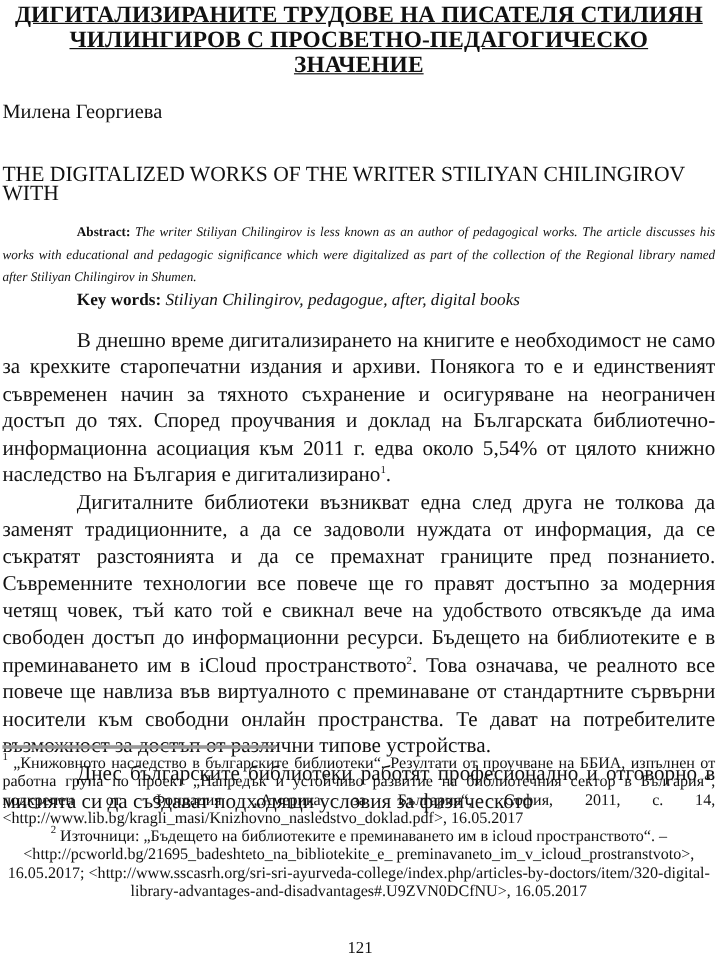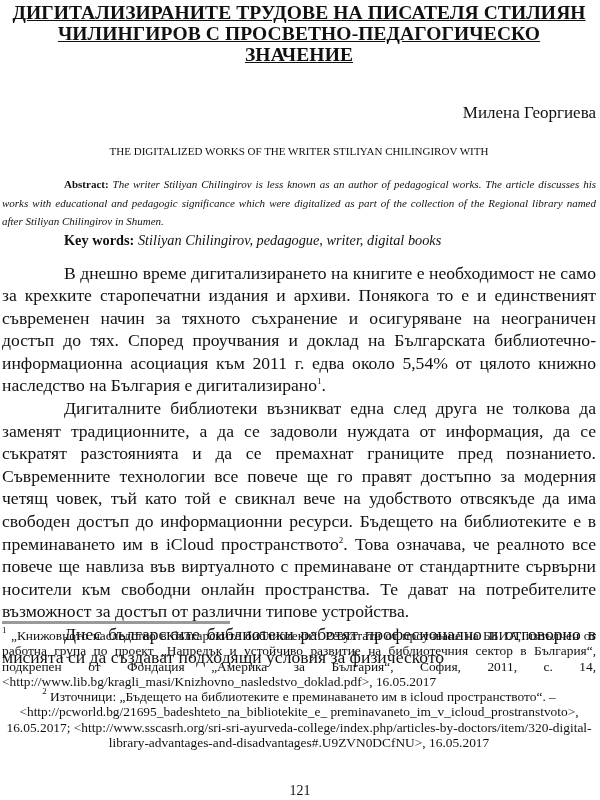--- a/index.html
+++ b/index.html
@@ -1,20 +1,20 @@
 <!DOCTYPE html>
 <html><head>
 <meta charset="utf-8">
 <style>
   html, body { margin: 0; padding: 0; background: #ffffff; }
   body { width: 600px; height: 800px; overflow: hidden; position: relative; color: #111; font-family: "Liberation Serif", "DejaVu Serif", serif; }
   .page { position: absolute; left: 2px; top: 0; width: 594px; }
   .title { font-weight: bold; text-align: center; font-size: 19.5px; line-height: 21px; margin-top: 2px; letter-spacing: 0.1px; text-decoration: underline; }
-  .author-bg { text-align: right; font-size: 17px; margin-top: 38px; line-height: 20px; }
-  .title-en { text-align: center; font-size: 11px; line-height: 16px; margin-top: 20px; }
+  .author-bg { text-align: left; font-size: 17px; margin-top: 18px; line-height: 20px; }
+  .title-en { text-align: left; font-size: 18px; line-height: 16px; margin-top: 34px; }
   .author-en { text-align: center; font-size: 14px; line-height: 16px; }
   .abstract { font-size: 11px; line-height: 18.5px; text-align: justify; margin-top: 16px; text-indent: 62px; }
   .abstract b, .keywords b { font-weight: bold; font-style: normal; }
   .abstract i, .keywords i { font-style: italic; }
   .keywords { font-size: 14.3px; line-height: 18px; padding-left: 62px; }
   .body { font-size: 17.6px; line-height: 22.6px; text-align: justify; margin-top: 13px; }
   .body p { margin: 0; text-indent: 62px; }
   sup { font-size: 9px; line-height: 0; vertical-align: 7px; }
   .divider { position: absolute; left: 2px; top: 621px; width: 228px; height: 3px; background: #9a9a9a; }
   .footnotes { position: absolute; left: 2px; top: 628px; width: 594px; font-size: 13.4px; line-height: 15.3px; text-align: justify; }
@@ -35,21 +35,21 @@
   <div class="title-en">
     <div>THE DIGITALIZED WORKS OF THE WRITER STILIYAN CHILINGIROV WITH</div>
   </div>
 
   <div class="abstract">
     <b>Abstract:</b>
     <i>The writer Stiliyan Chilingirov is less known as an author of pedagogical works. The article discusses his works with educational and pedagogic significance which were digitalized as part of the collection of the Regional library named after Stiliyan Chilingirov in Shumen.</i>
   </div>
   <div class="keywords">
     <b>Key words:</b>
-    <i>Stiliyan Chilingirov, pedagogue, writer, digital books</i>
+    <i>Stiliyan Chilingirov, pedagogue, after, digital books</i>
   </div>
 
   <div class="body">
     <p><span>В днешно време дигитализирането на книгите е необходимост не само за крехките старопечатни издания и архиви. Понякога то е и единственият съвременен начин за тяхното съхранение и осигуряване на неограничен достъп до тях. Според проучвания и доклад на Българската библиотечно-информационна асоциация към 2011 г. едва около 5,54% от цялото книжно наследство на България е дигитализирано</span><sup>1</sup><span>.</span></p>
     <p><span>Дигиталните библиотеки възникват една след друга не толкова да заменят традиционните, а да се задоволи нуждата от информация, да се съкратят разстоянията и да се премахнат границите пред познанието. Съвременните технологии все повече ще го правят достъпно за модерния четящ човек, тъй като той е свикнал вече на удобството отвсякъде да има свободен достъп до информационни ресурси. Бъдещето на библиотеките е в преминаването им в iCloud пространството</span><sup>2</sup><span>. Това означава, че реалното все повече ще навлиза във виртуалното с преминаване от стандартните сървърни носители към свободни онлайн пространства. Те дават на потребителите възможност за достъп от различни типове устройства.</span></p>
     <p><span>Днес българските библиотеки работят професионално и отговорно в мисията си да създават подходящи условия за физическото</span></p>
   </div>
 </div>
 
 <div class="divider"></div>

